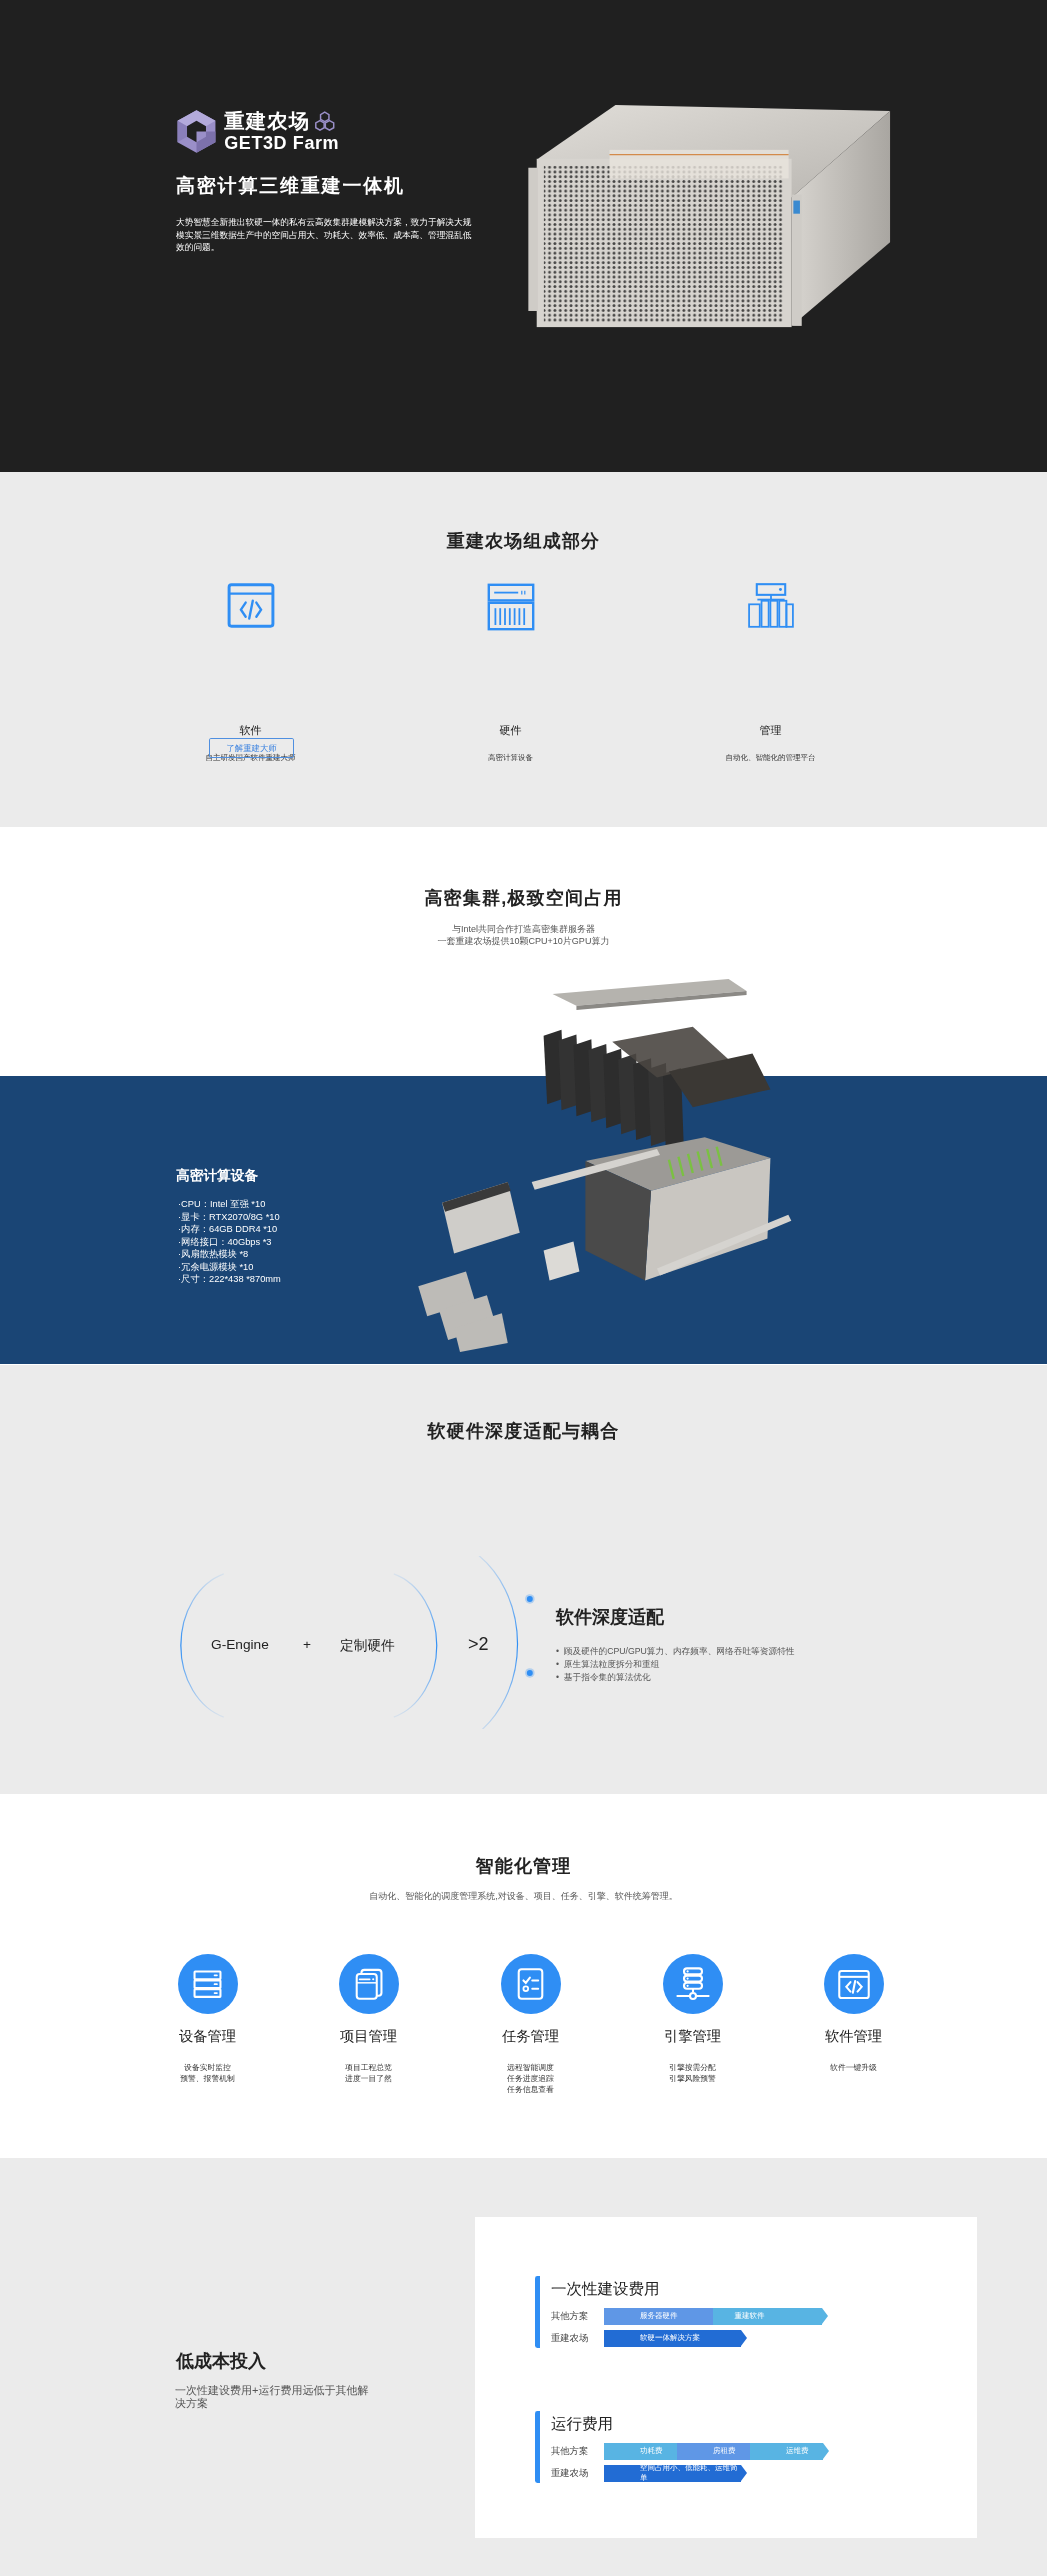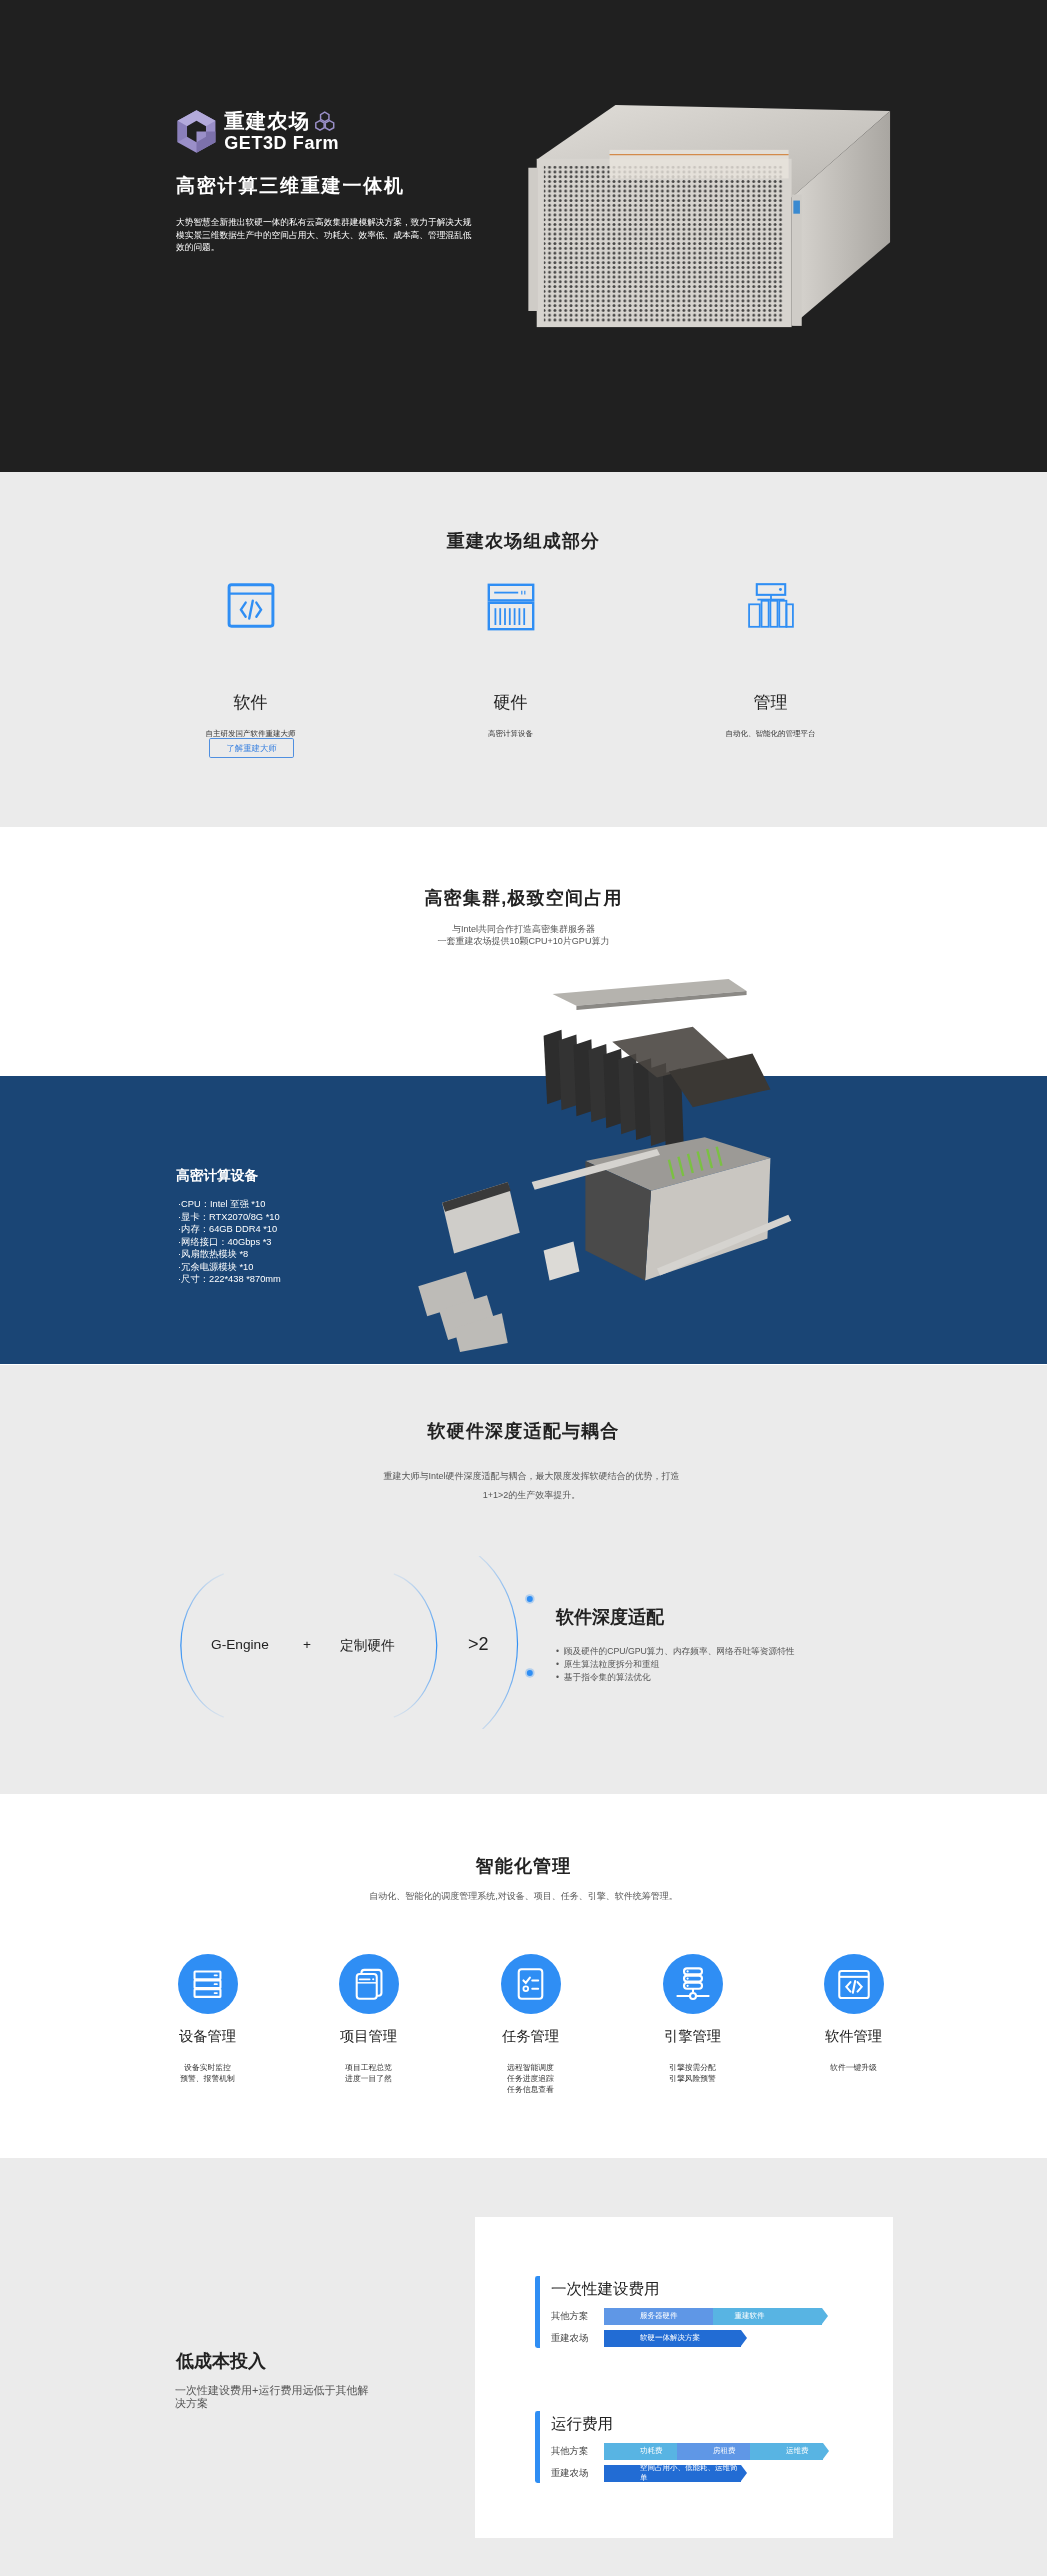--- a/index.html
+++ b/index.html
@@ -17,21 +17,21 @@
   .hero .logo-en { font-size: 18px; font-weight: bold; line-height: 20.3px; letter-spacing: 0.6px; }
   .hero .title { position: absolute; left: 176px; top: 173px; color: #fff; font-size: 19px; letter-spacing: 1.8px; }
   .hero .desc { position: absolute; left: 176px; top: 216px; width: 299px; color: #fff; font-size: 8.7px; line-height: 12.5px; }
   .hero .server { position: absolute; left: 520px; top: 93px; width: 382px; height: 239px; }
 
   
   .components { height: 355px; background: #ebebeb; padding-left: 40px; }
   .sec-title { position: absolute; left: 0; width: 100%; text-align: center; font-size: 18px; color: #222; letter-spacing: 1.2px; }
   .comp-col { position: absolute; width: 155px; text-align: center; }
   .comp-col .ic { height: 54px; display: flex; justify-content: center; align-items: flex-start; }
-  .comp-col .lbl { margin-top: 54px; font-size: 17px; color: #222; }
+  .comp-col .lbl { margin-top: 86px; font-size: 11px; color: #222; }
   .comp-col .sub { margin-top: 15px; font-size: 7.5px; color: #333; }
   .learn-btn { position: absolute; left: 209px; top: 738px; width: 85px; height: 20px; border: 0.6px solid #4f8fe0; border-radius: 1.8px; background: transparent; color: #3c83e0; font-size: 8.4px; text-align: center; line-height: 18.5px; cursor: pointer; font-family: "Liberation Sans", sans-serif; }
 
   
   .dense { height: 538px; background: #fff; }
   .dense .band { position: absolute; left: 0; top: 249px; width: 100%; height: 288px; background: #1a4575; }
   .dense .sub-text { position: absolute; left: 0; width: 100%; text-align: center; font-size: 9px; color: #555; line-height: 12.5px; }
   .dense .spec-title { position: absolute; left: 176px; top: 340px; font-size: 13.7px; color: #fff; }
   .dense .spec-list { position: absolute; left: 178px; top: 371px; color: #fff; font-size: 9.3px; line-height: 12.5px; list-style: none; }
   .dense .exploded { position: absolute; left: 406px; top: 143px; width: 502px; height: 382px; }
@@ -50,21 +50,21 @@
   .mgmt .desc { position: absolute; left: 0; width: 100%; top: 96px; text-align: center; font-size: 9px; color: #555; }
   .mgmt-col { position: absolute; top: 160px; width: 119px; text-align: center; }
   .mgmt-col .circle { width: 60px; height: 60px; border-radius: 50%; background: #2f8ef4; margin: 0 auto; display: flex; align-items: center; justify-content: center; }
   .mgmt-col .lbl { margin-top: 13px; font-size: 14.3px; color: #222; }
   .mgmt-col .sub { margin-top: 15.5px; font-size: 7.8px; color: #333; line-height: 11.3px; }
 
   
   .cost { height: 403px; background: #ebebeb; }
   .cost .left-title { position: absolute; left: 176px; top: 191px; font-size: 18px; color: #222; }
   .cost .left-desc { position: absolute; left: 175px; top: 226px; width: 203px; font-size: 11px; color: #555; line-height: 12.5px; }
-  .cost .card { position: absolute; left: 475px; top: 59px; width: 418px; height: 321px; background: #fff; }
+  .cost .card { position: absolute; left: 475px; top: 59px; width: 502px; height: 321px; background: #fff; }
   .cost-block { position: absolute; left: 60px; width: 334px; }
   .cost-block .bar { position: absolute; left: 0; top: 0; width: 5.4px; height: 72px; background: #2f8ef4; border-radius: 2.4px 0 0 2.4px; }
   .cost-block .h { position: absolute; left: 16px; top: 3px; font-size: 15.5px; color: #222; }
   .cost-block .row { position: absolute; left: 16px; height: 16.7px; display: flex; align-items: center; }
   .cost-block .row-lbl { width: 53px; font-size: 9.3px; color: #444; }
   .arrow-seg { height: 16.7px; display: flex; align-items: center; color: #fff; font-size: 7.5px; padding-left: 36px; }
   .arrow-tip { width: 0; height: 0; border-top: 8.4px solid transparent; border-bottom: 8.4px solid transparent; }
 </style>
 </head>
 <body>
@@ -231,21 +231,20 @@
     <polygon points="60,390 170,355 175,370 65,405" fill="#3a3a3a"></polygon>
     <polygon points="20,530 100,505 115,555 35,580" fill="#bdbbb7"></polygon>
     <polygon points="55,570 135,545 150,595 70,620" fill="#bdbbb7"></polygon>
     <polygon points="80,600 160,575 170,625 90,640" fill="#bdbbb7"></polygon>
     <polygon points="230,470 280,455 290,505 240,520" fill="#dcdad6"></polygon>
   </svg>
 </section>
 
 <section class="section adapt">
   <h2 class="sec-title" style="top:54px;">软硬件深度适配与耦合</h2>
-  <p class="desc">重建大师与Intel硬件深度适配与耦合，最大限度发挥软硬结合的优势，打造1+1&gt;2的生产效率提升。</p>
 
   <svg class="diagram" viewBox="0 0 640 290">
     <defs>
       <linearGradient id="arcfadeL" x1="0" y1="0" x2="0" y2="1">
         <stop offset="0" stop-color="#2f8ef4" stop-opacity="0.1"></stop>
         <stop offset="0.5" stop-color="#2f8ef4" stop-opacity="1"></stop>
         <stop offset="1" stop-color="#2f8ef4" stop-opacity="0.1"></stop>
       </linearGradient>
     </defs>
     <path d="M 90 30 A 100 125 0 0 0 90 270" fill="none" stroke="url(#arcfadeL)" stroke-width="2"></path>

